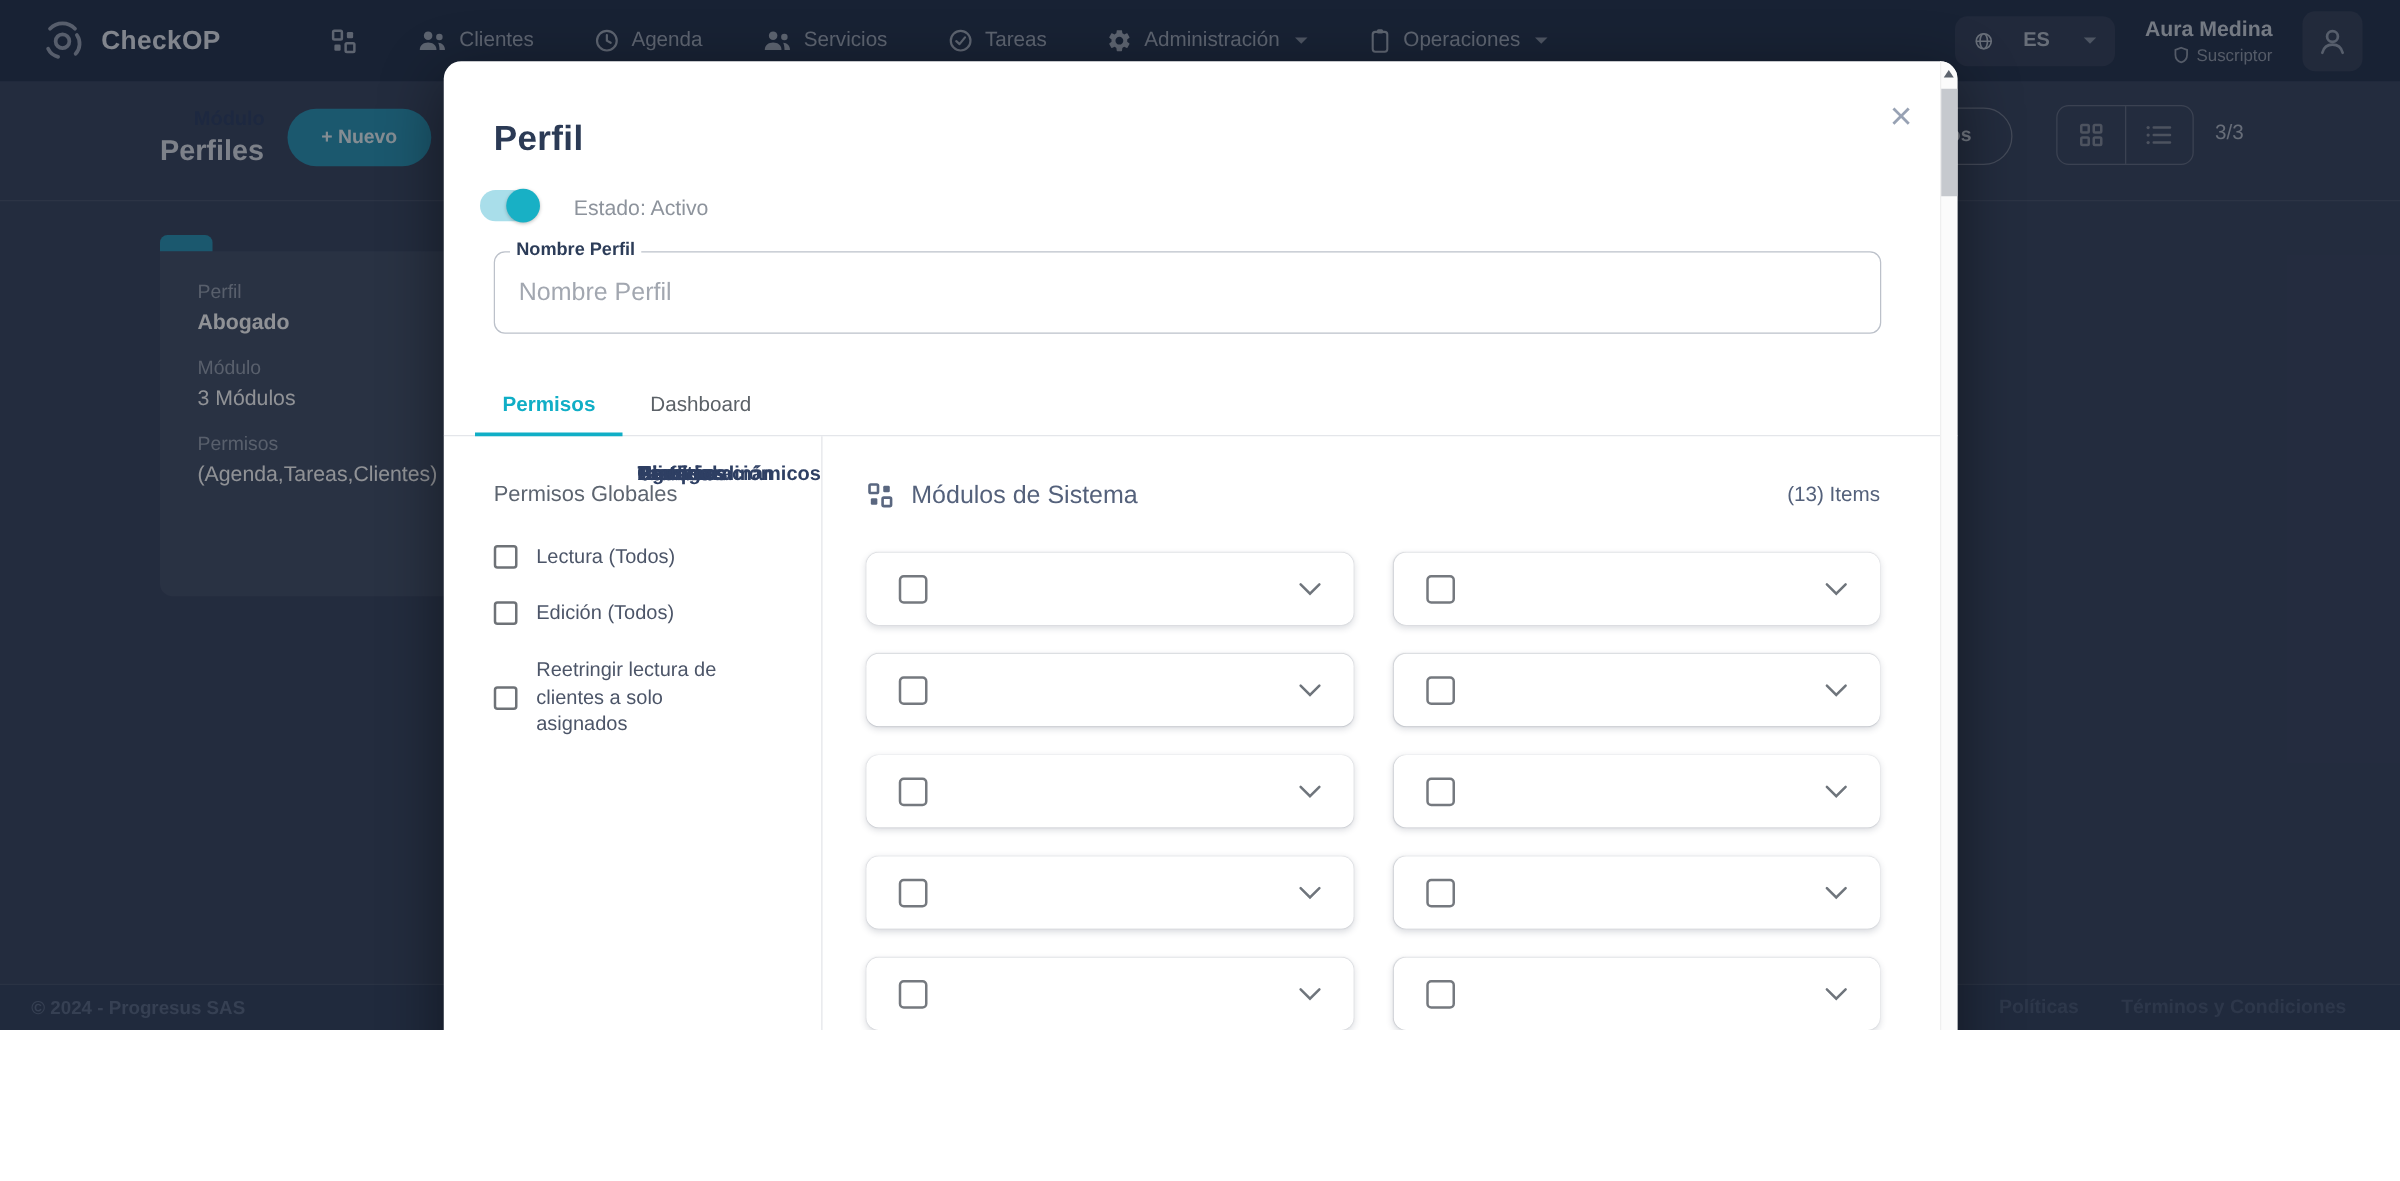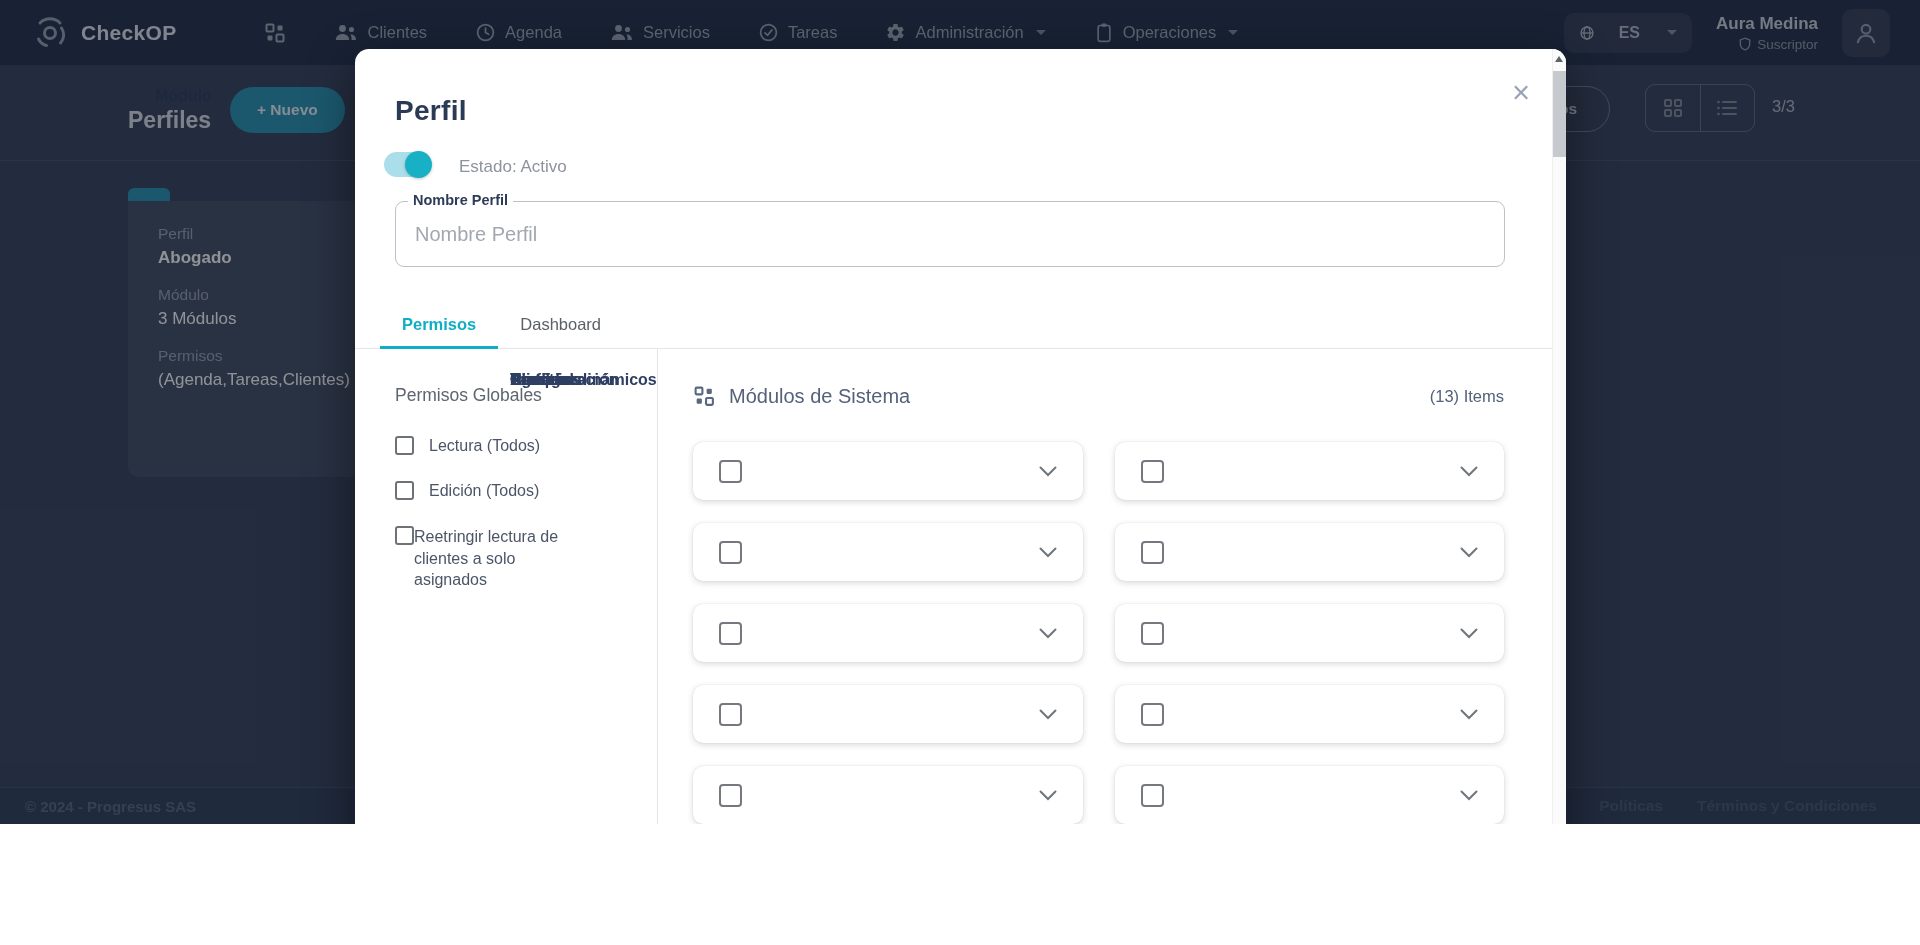--- a/index.html
+++ b/index.html
@@ -88,21 +88,21 @@
   .tab.active { color:#10aec6; font-weight:700; }
   .tab.active::after { content:""; position:absolute; left:0; right:0; bottom:-1px; height:3px; background:#10aec6; }
 
   .m-body { position:absolute; top:300px; left:0; right:14px; bottom:0; display:flex; }
   .left-pane { width:303px; flex:0 0 303px; border-right:1px solid #e3e5e9; padding:36px 22px 0 40px; }
   .pane-title { font-size:17.5px; color:#5d6570; margin-bottom:30px; }
   .chk-row { display:flex; align-items:center; gap:15px; margin-bottom:26px; cursor:pointer; }
   .chk { width:19px; height:19px; border:2px solid #6e7277; border-radius:3px; background:#fff; flex:0 0 auto; }
   .chk-label { font-size:16px; color:#4c5568; }
   .note { font-size:16px; color:#5d6773; line-height:1.45; margin:32px 0 20px; width:228px; }
-  .restrict-row { display:flex; align-items:flex-start; cursor:pointer; }
+  .restrict-row { display:flex; align-items:center; gap:15px; cursor:pointer; }
   .restrict-row .chk-label { width:172px; line-height:1.35; }
 
   .right-pane { flex:1; padding:36px 48px 0 35px; }
   .pane-head { display:flex; align-items:center; }
   .pane-head svg { color:#5a6780; margin-right:13px; }
   .pane-head-title { font-size:20px; color:#54617b; }
   .items-count { margin-left:auto; font-size:16.5px; color:#54617b; }
   .cards { display:grid; grid-template-columns:1fr 1fr; column-gap:32px; row-gap:23px; margin-top:34px; }
   .module-card { height:58px; background:#fff; border-radius:10px; display:flex; align-items:center;
                  padding:0 26px; cursor:pointer;

